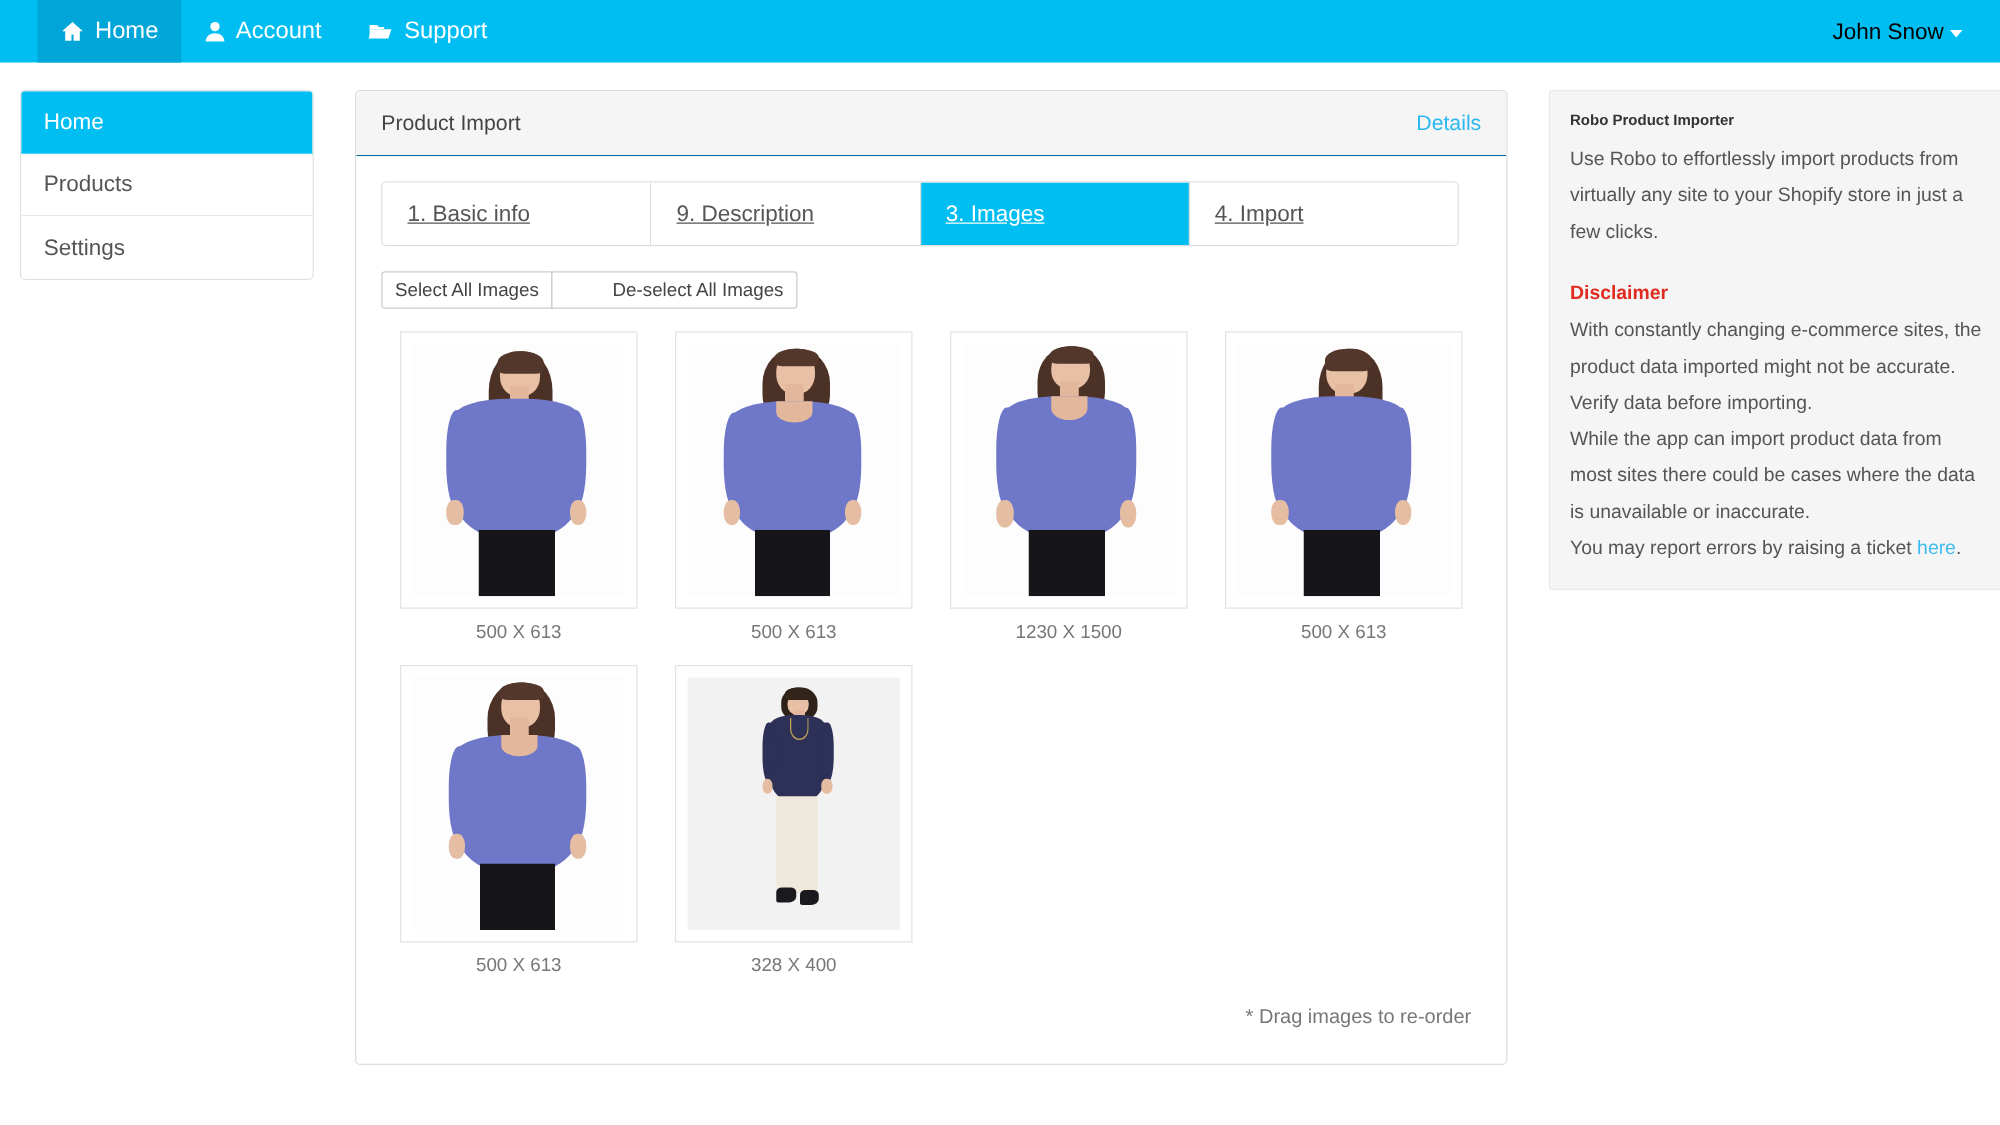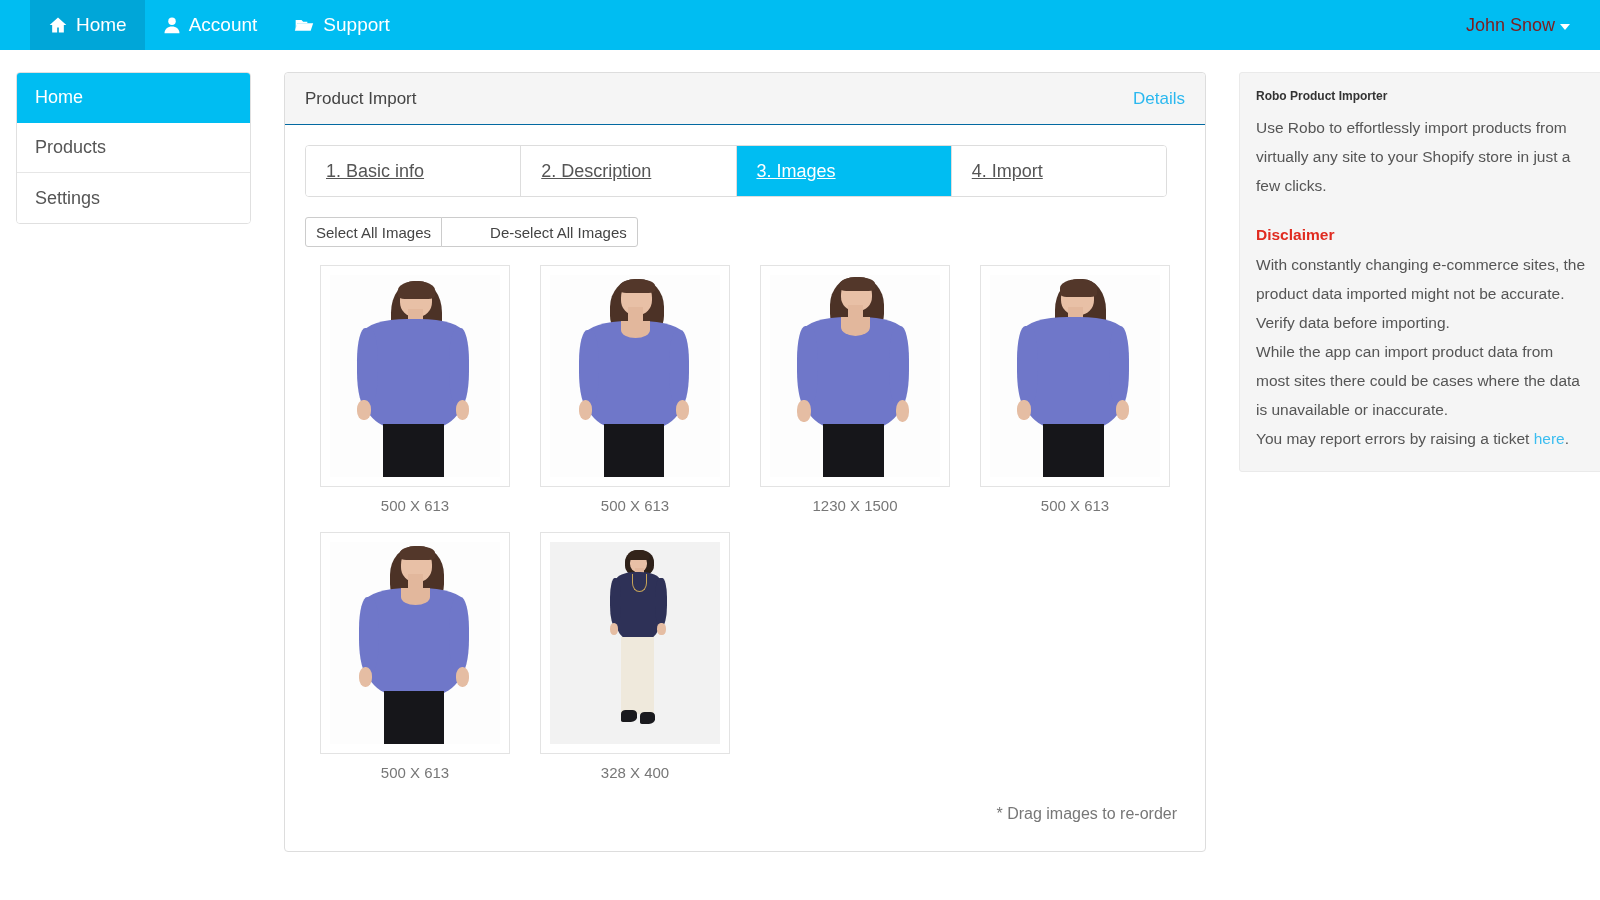--- a/index.html
+++ b/index.html
@@ -35,21 +35,21 @@
   .nav-item.active { background: #00a6d8; }
   .nav-icon { display: inline-flex; align-items: center; }
   .nav-icon svg { display: block; fill: #ffffff; }
   .nav-right {
     margin-left: auto;
     display: flex;
     align-items: center;
     padding-right: 30px;
   }
   .user-menu {
-    color: #7f1d1d;
+    color: #000000;
     font-size: 18px;
     display: flex;
     align-items: center;
     gap: 5px;
     cursor: pointer;
   }
   .caret {
     width: 0; height: 0;
     border-left: 5px solid transparent;
     border-right: 5px solid transparent;
@@ -362,21 +362,21 @@
     </div>
 
     <div class="panel-body">
 
       
       <div class="tabs">
         <div class="tab">
           <span>1. Basic info</span>
         </div>
         <div class="tab">
-          <span>2. Description</span>
+          <span>9. Description</span>
         </div>
         <div class="tab active">
           <span>3. Images</span>
         </div>
         <div class="tab">
           <span>4. Import</span>
         </div>
       </div>
 
       

